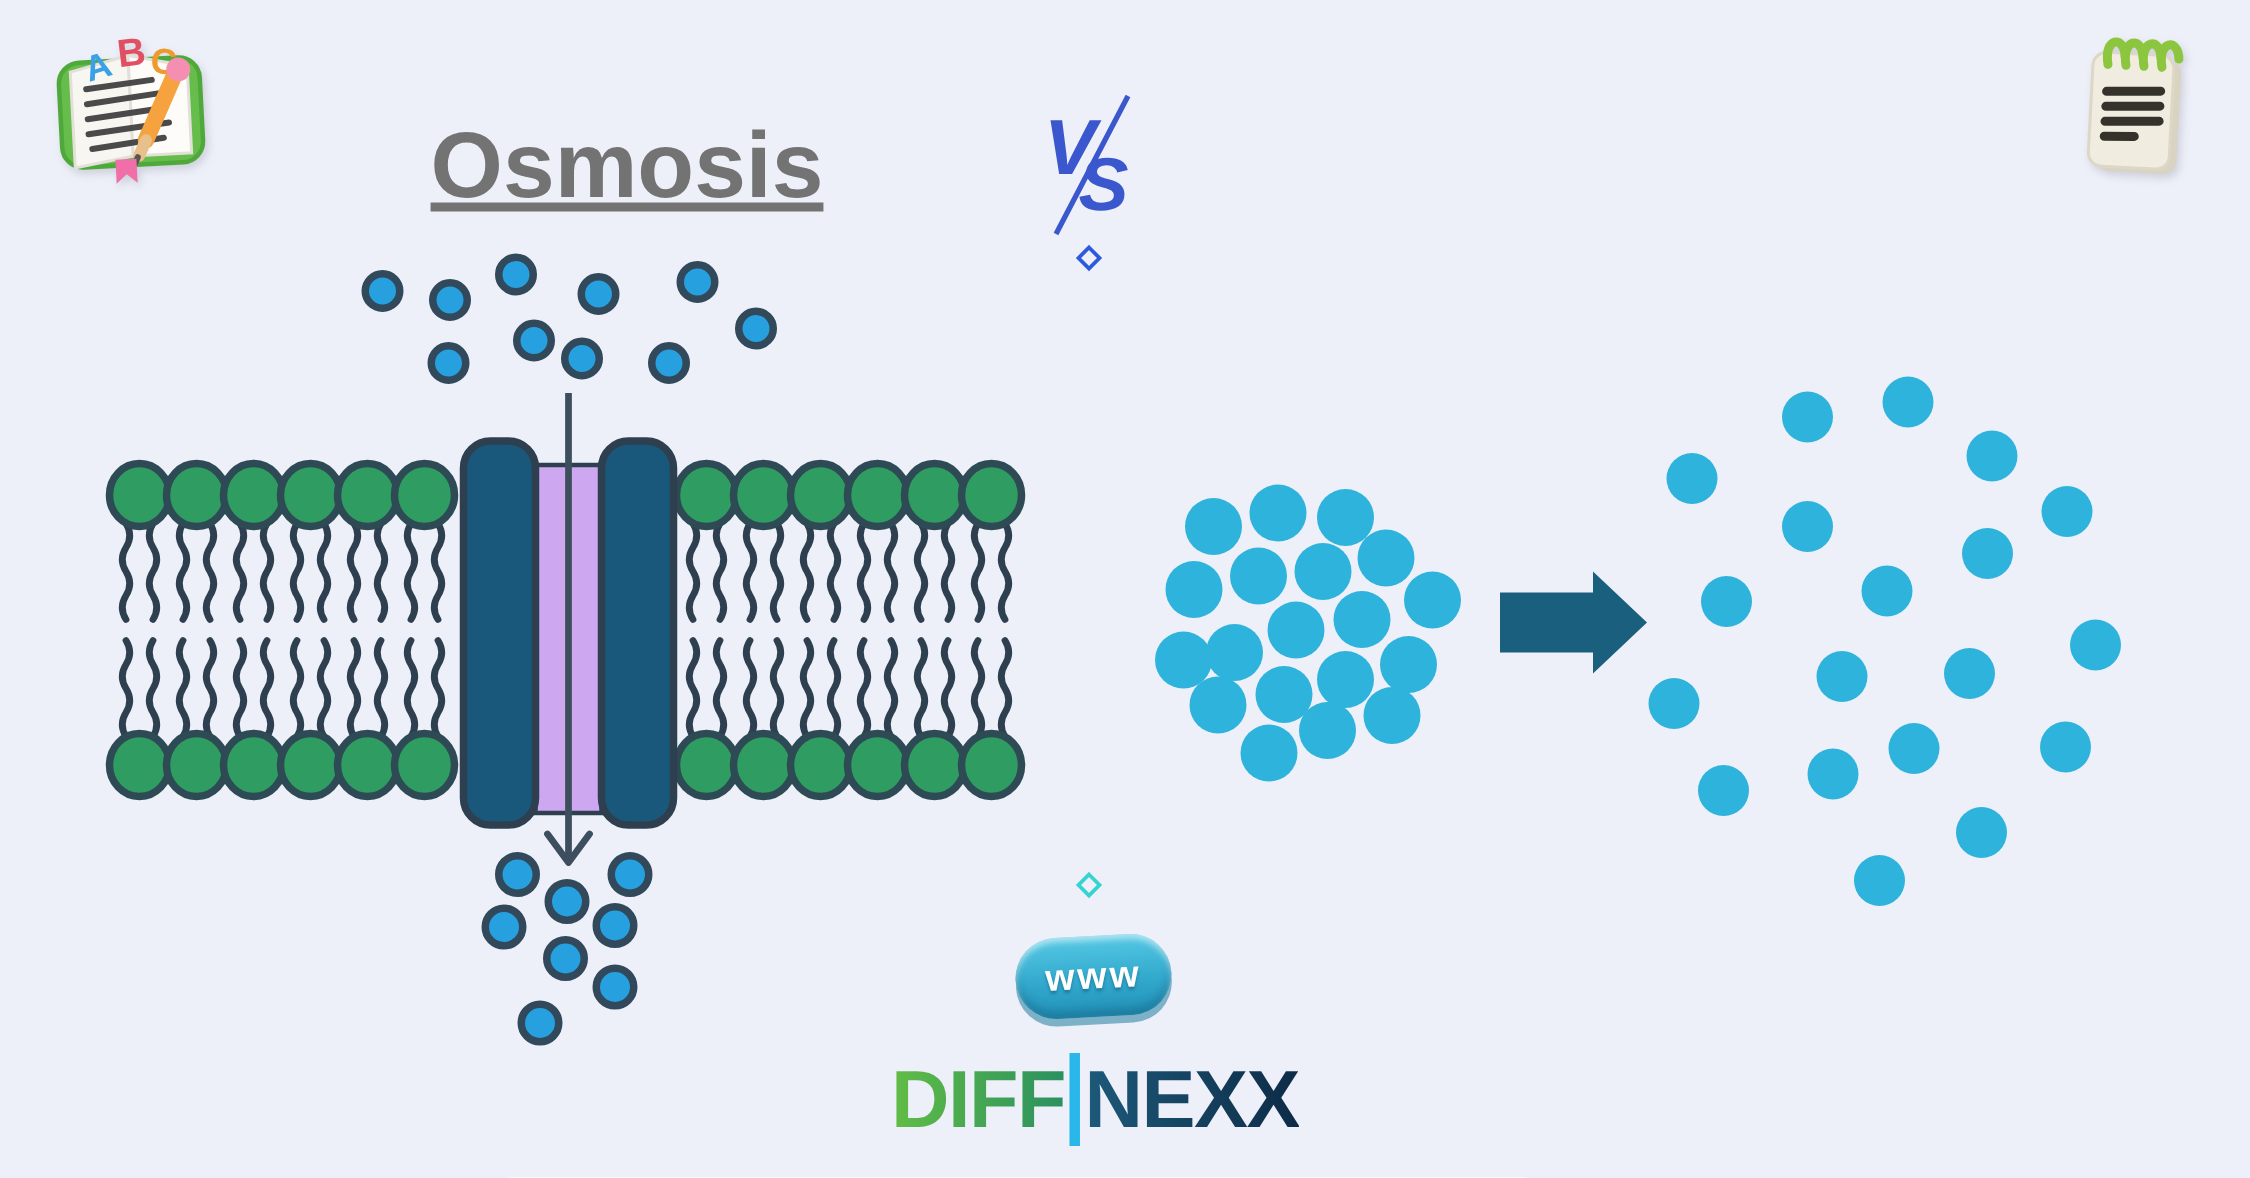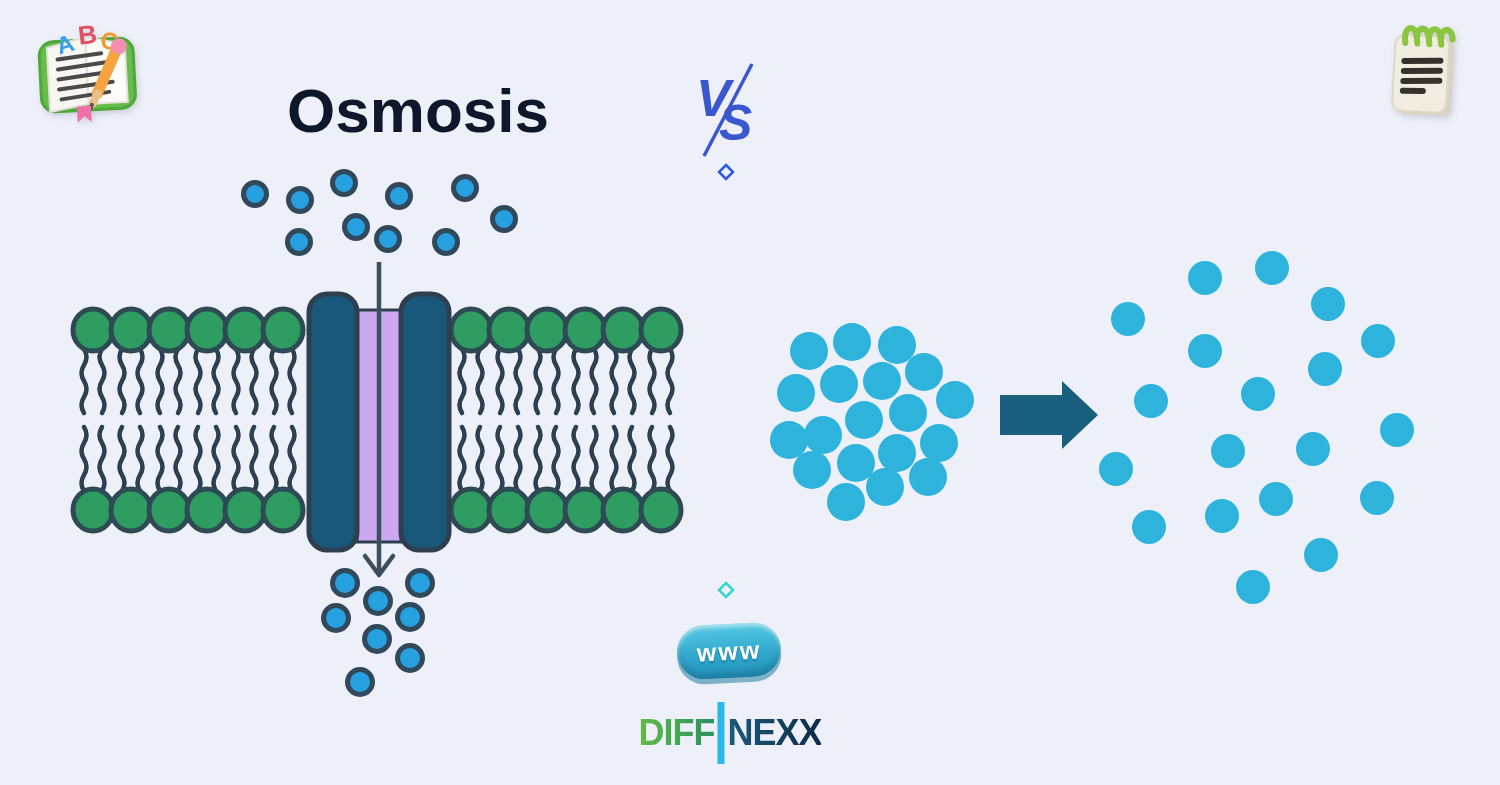--- a/index.html
+++ b/index.html
@@ -2,41 +2,41 @@
 <html><head>
 <meta charset="utf-8">
 <style>
   html,body{margin:0;padding:0;background:#fff;}
   .canvas{
     position:relative;width:1500px;height:785px;overflow:hidden;
     background:#eef0f9;font-family:"Liberation Sans",sans-serif;
   }
   .title{
     position:absolute;transform:translateX(-50%);
-    font-size:62px;font-weight:700;color:#0f172a;letter-spacing:0px;white-space:nowrap;
+    font-size:62px;font-weight:700;color:#737373;letter-spacing:0px;white-space:nowrap;text-decoration:underline;
   }
   #diagram{position:absolute;left:0;top:0;width:1500px;height:785px;}
   .corner-icon{position:absolute;filter:drop-shadow(2px 3px 3px rgba(60,60,90,.18));}
   
   .www-badge{
     position:absolute;left:677px;top:624px;width:104px;height:54px;
     border-radius:27px;
     background:linear-gradient(180deg,#55c8e4 0%,#32a9cd 55%,#2391b8 100%);
     box-shadow:0 5px 0 rgba(31,125,158,.55), inset 0 3px 4px rgba(255,255,255,.55), inset 0 -5px 6px rgba(20,100,130,.45);
     display:flex;align-items:center;justify-content:center;
     transform:rotate(-3deg);
   }
   .www-badge span{
     color:#fff;font-weight:700;font-size:25px;letter-spacing:2px;
     text-shadow:0 2px 2px rgba(20,100,130,.6);
   }
   
   .logo{
     position:absolute;left:730px;top:702px;transform:translateX(-50%);
-    display:flex;align-items:center;font-weight:700;font-size:36px;letter-spacing:-1px;white-space:nowrap;
+    display:flex;align-items:center;font-weight:700;font-size:54px;letter-spacing:-1px;white-space:nowrap;
   }
   .logo .part1{
     background:linear-gradient(90deg,#62bd45,#2a9060);
     -webkit-background-clip:text;background-clip:text;color:transparent;
   }
   .logo .bar{display:inline-block;width:7px;height:62px;background:#29b6e8;margin:0 3px;}
   .logo .part2{
     background:linear-gradient(90deg,#1d5a7a,#0d2b47);
     -webkit-background-clip:text;background-clip:text;color:transparent;text-decoration:underline;
   }

